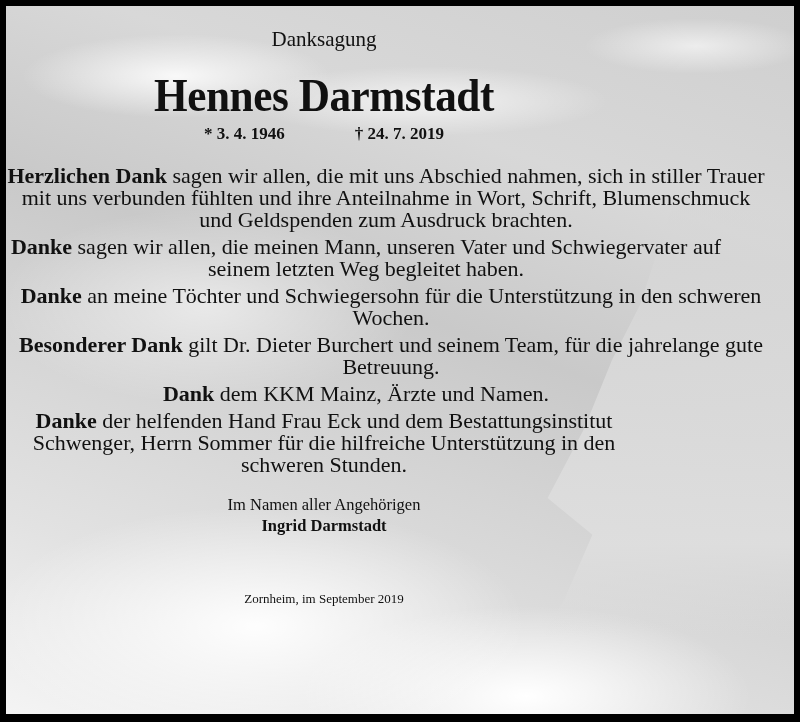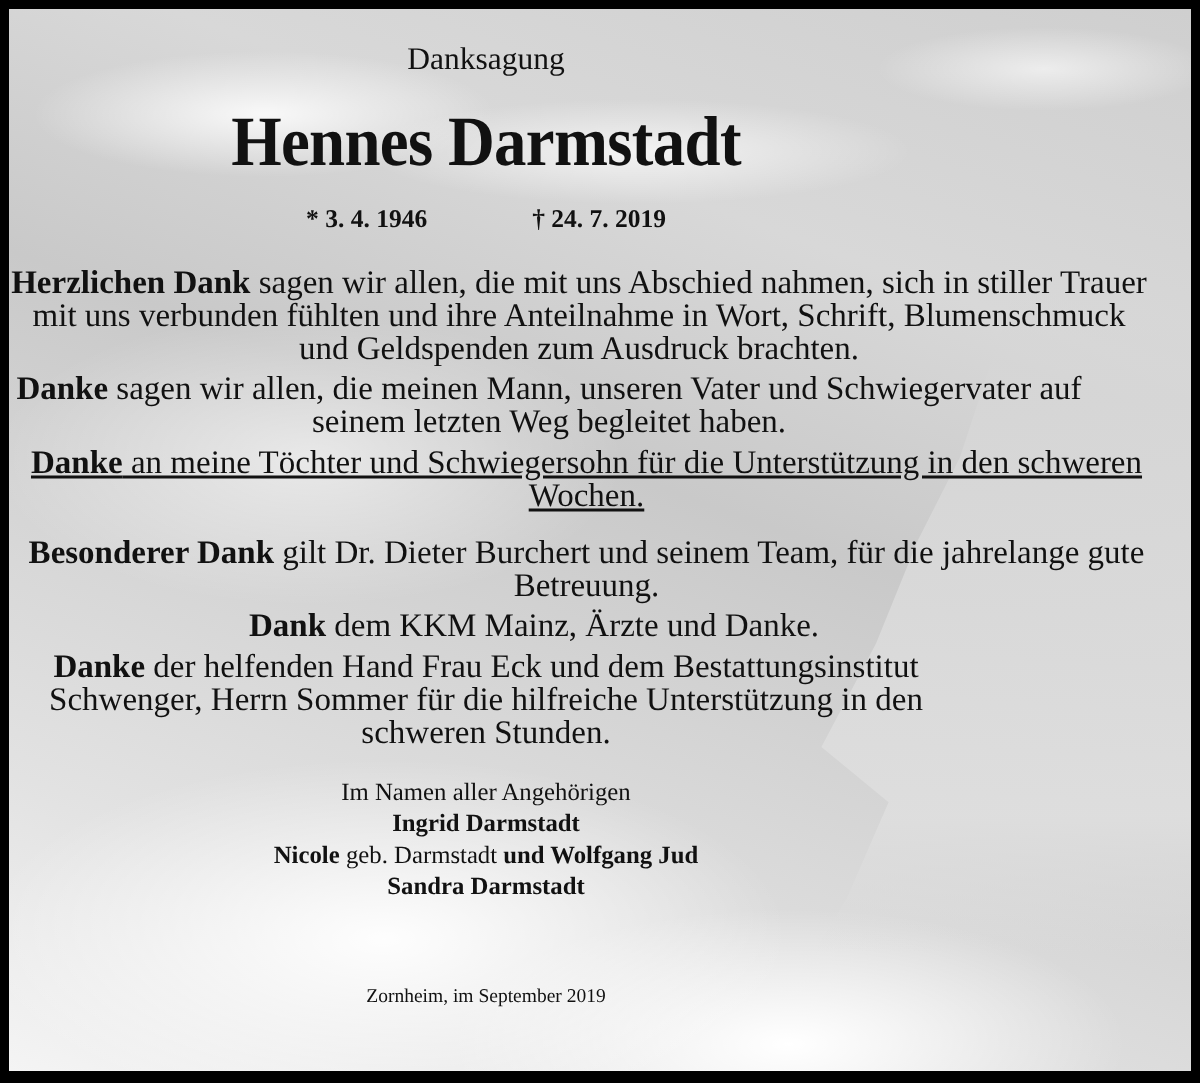--- a/index.html
+++ b/index.html
@@ -24,28 +24,28 @@
     .content {
       position: absolute; left: 0; top: 0; width: 636px; text-align: center;
       font-family: "Liberation Serif", "DejaVu Serif", serif; color: #111;
     }
     .heading { margin-top: 20px; font-size: 21px; line-height: 26px; }
     .name {
       margin-top: 18px; font-size: 47px; font-weight: bold; line-height: 50px;
       letter-spacing: -0.5px; transform: scaleX(0.92); transform-origin: center;
     }
     .dates { margin-top: 3px; font-size: 17px; font-weight: bold; line-height: 22px; }
-    .dates span { display: inline-block; margin-top: 12px; }
+    .dates span { display: inline-block; }
     .dates .gap { width: 70px; }
     .para { font-size: 22px; line-height: 22px; margin: 0 auto; }
     .p1 { margin-top: 20px; width: 760px; }
     .p2 { margin-top: 5px; width: 720px; }
-    .p3 { margin-top: 5px; width: 770px; text-decoration: underline; }
+    .p3 { margin-top: 5px; width: 770px; }
     .p4 { margin-top: 5px; width: 640px; }
-    .p5 { margin-top: 16px; width: 770px; }
+    .p5 { margin-top: 5px; width: 770px; }
     .p6 { margin-top: 5px; width: 700px; }
     .p7 { margin-top: 5px; width: 770px; }
     .p8 { margin-top: 5px; width: 620px; }
     .para b { font-weight: bold; }
     .sign { margin-top: 18px; font-size: 16.5px; line-height: 21px; }
     .sign b { font-weight: bold; }
     .place { margin-top: 52px; font-size: 13px; line-height: 22px; }
   </style>
 </head>
 <body>
@@ -56,25 +56,23 @@
     <div class="heading">Danksagung</div>
     <div class="name">Hennes Darmstadt</div>
     <div class="dates">
       <span>* 3. 4. 1946</span><span class="gap"></span><span>† 24. 7. 2019</span>
     </div>
 
     <div class="para p1"><b>Herzlichen Dank</b><span> sagen wir allen, die mit uns Abschied nahmen, sich in stiller Trauer mit uns verbunden fühlten und ihre Anteilnahme in Wort, Schrift, Blumenschmuck und Geldspenden zum Ausdruck brachten.</span></div>
     <div class="para p2"><b>Danke</b><span> sagen wir allen, die meinen Mann, unseren Vater und Schwiegervater auf seinem letzten Weg begleitet haben.</span></div>
     <div class="para p3"><b>Danke</b><span> an meine Töchter und Schwiegersohn für die Unterstützung in den schweren Wochen.</span></div>
     <div class="para p5"><b>Besonderer Dank</b><span> gilt Dr. Dieter Burchert und seinem Team, für die jahrelange gute Betreuung.</span></div>
-    <div class="para p6"><b>Dank</b><span> dem KKM Mainz, Ärzte und Danke.</span></div>
+    <div class="para p6"><b>Dank</b><span> dem KKM Mainz, Ärzte und Namen.</span></div>
     <div class="para p8"><b>Danke</b><span> der helfenden Hand Frau Eck und dem Bestattungsinstitut Schwenger, Herrn Sommer für die hilfreiche Unterstützung in den schweren Stunden.</span></div>
 
     <div class="sign">
       <div>Im Namen aller Angehörigen</div>
       <div><b>Ingrid Darmstadt</b></div>
-      <div><b>Nicole</b><span> geb. Darmstadt </span><b>und Wolfgang Jud</b></div>
-      <div><b>Sandra Darmstadt</b></div>
     </div>
 
     <div class="place">Zornheim, im September 2019</div>
   </div>
 </div>
 
 </body></html>

